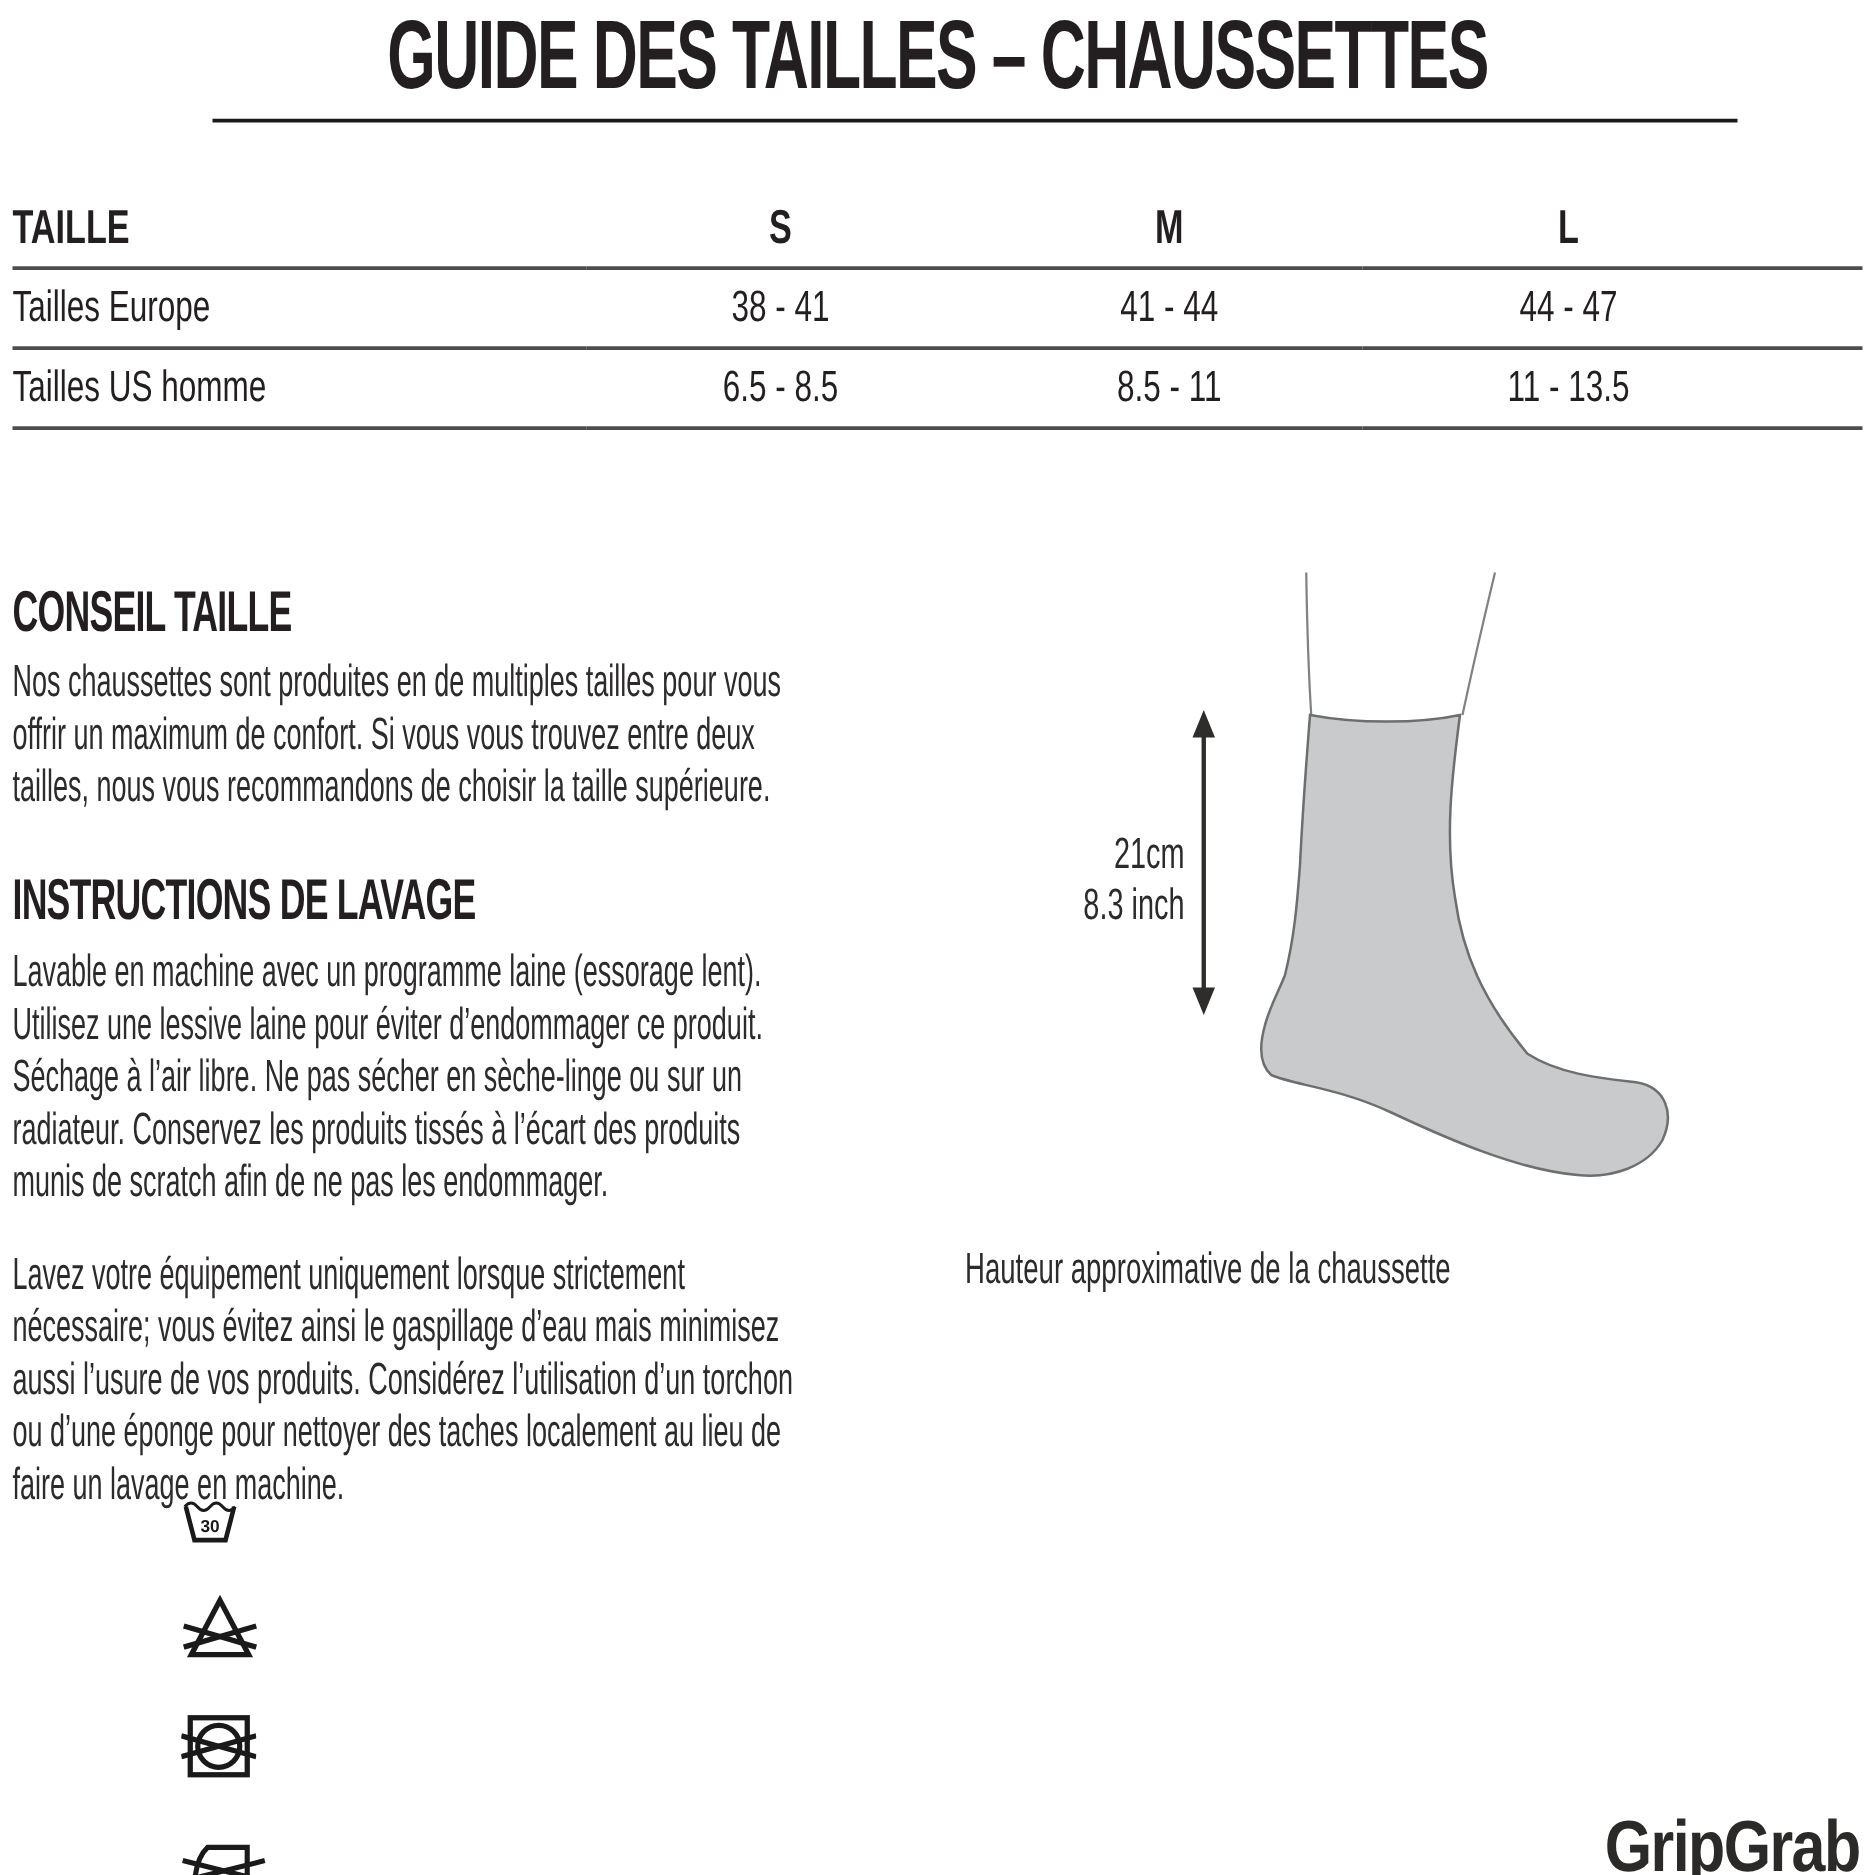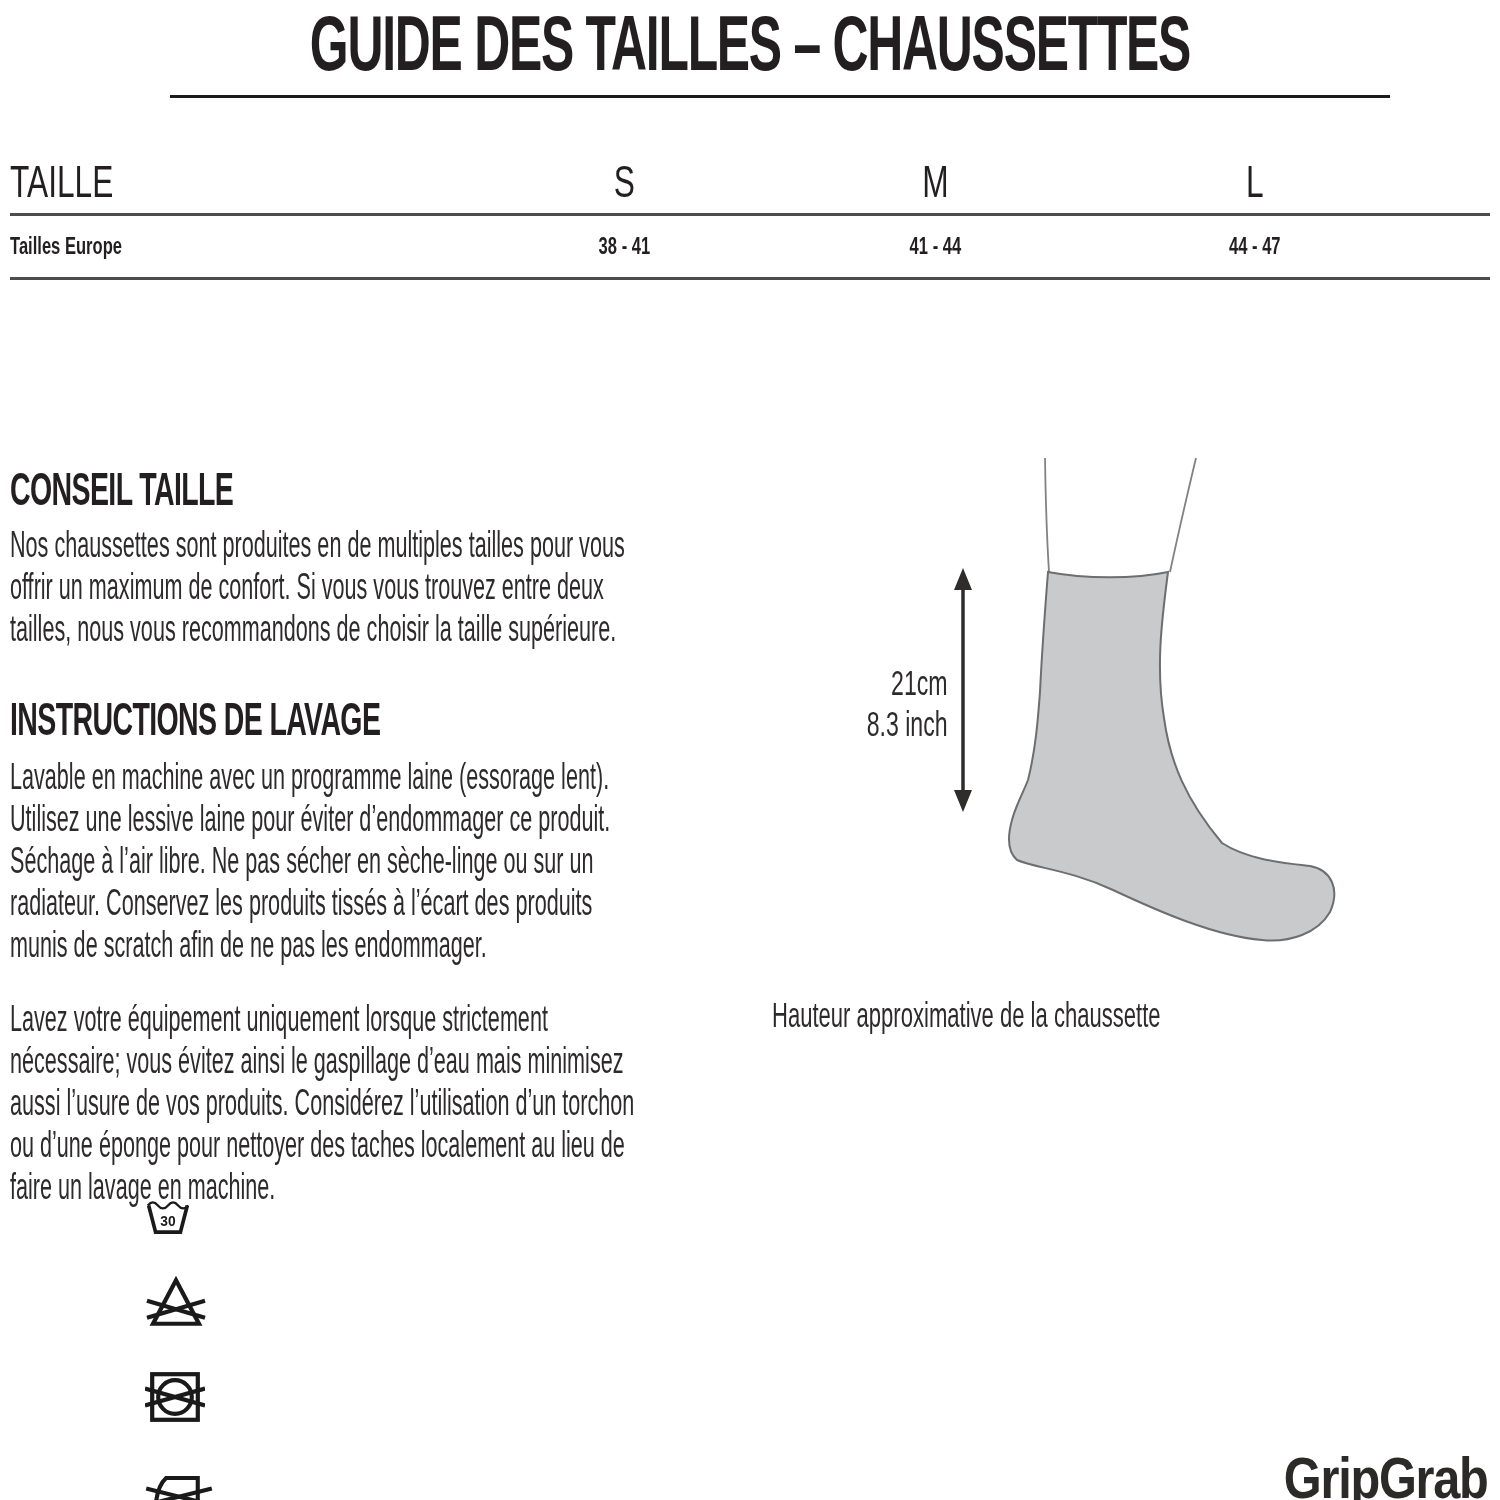--- a/index.html
+++ b/index.html
@@ -26,22 +26,22 @@
   .size-table{
     position:absolute; left:10px; top:152px; width:1480px;
     border-collapse:collapse; table-layout:fixed;
   }
   .size-table col.c1{width:31%;} .size-table col.c2{width:21%;}
   .size-table col.c3{width:21%;} .size-table col.c4{width:27%;}
   .size-table tr{ border-bottom:3px solid #4d4d4d; }
   .size-table thead tr{ height:62px; }
   .size-table tbody tr{ height:64px; }
   .size-table td, .size-table th{ vertical-align:middle; padding:0; }
-  .size-table th{ font-weight:400; font-size:44px; }
-  .size-table td{ font-weight:700; font-size:23px;margin-left:16px; }
+  .size-table th{ font-weight:700; font-size:38px; }
+  .size-table td{ font-weight:400; font-size:35px;margin-left:16px; }
   .cell-left{ text-align:left; transform:scaleX(0.72); transform-origin:0 50%; white-space:nowrap; }
   .cell-center{ text-align:center; transform:scaleX(0.72); transform-origin:50% 50%; white-space:nowrap; }
   .col-last{ padding-right:70px !important; }
 
   
   .h2{
     position:absolute; left:10px;
     font-size:46px; font-weight:800; line-height:1; letter-spacing:-1px;
     white-space:nowrap; transform:scaleX(0.62); transform-origin:0 0;
   }
@@ -113,20 +113,34 @@
           <div class="cell-left">Tailles Europe</div>
         </td>
       <td>
           <div class="cell-center">38 - 41</div>
         </td>
       <td>
           <div class="cell-center">41 - 44</div>
         </td>
       <td class="col-last">
           <div class="cell-center">44 - 47</div>
+        </td>
+    </tr>
+    <tr>
+      <td>
+          <div class="cell-left">Tailles US homme</div>
+        </td>
+      <td>
+          <div class="cell-center">6.5 - 8.5</div>
+        </td>
+      <td>
+          <div class="cell-center">8.5 - 11</div>
+        </td>
+      <td class="col-last">
+          <div class="cell-center">11 - 13.5</div>
         </td>
     </tr>
   </tbody>
 </table>
 
 <h2 class="h2" style="top:466px;">CONSEIL TAILLE</h2>
 <div class="para" style="top:524px;">
   <div>Nos chaussettes sont produites en de multiples tailles pour vous</div>
   <div>offrir un maximum de confort. Si vous vous trouvez entre deux</div>
   <div>tailles, nous vous recommandons de choisir la taille supérieure.</div>

